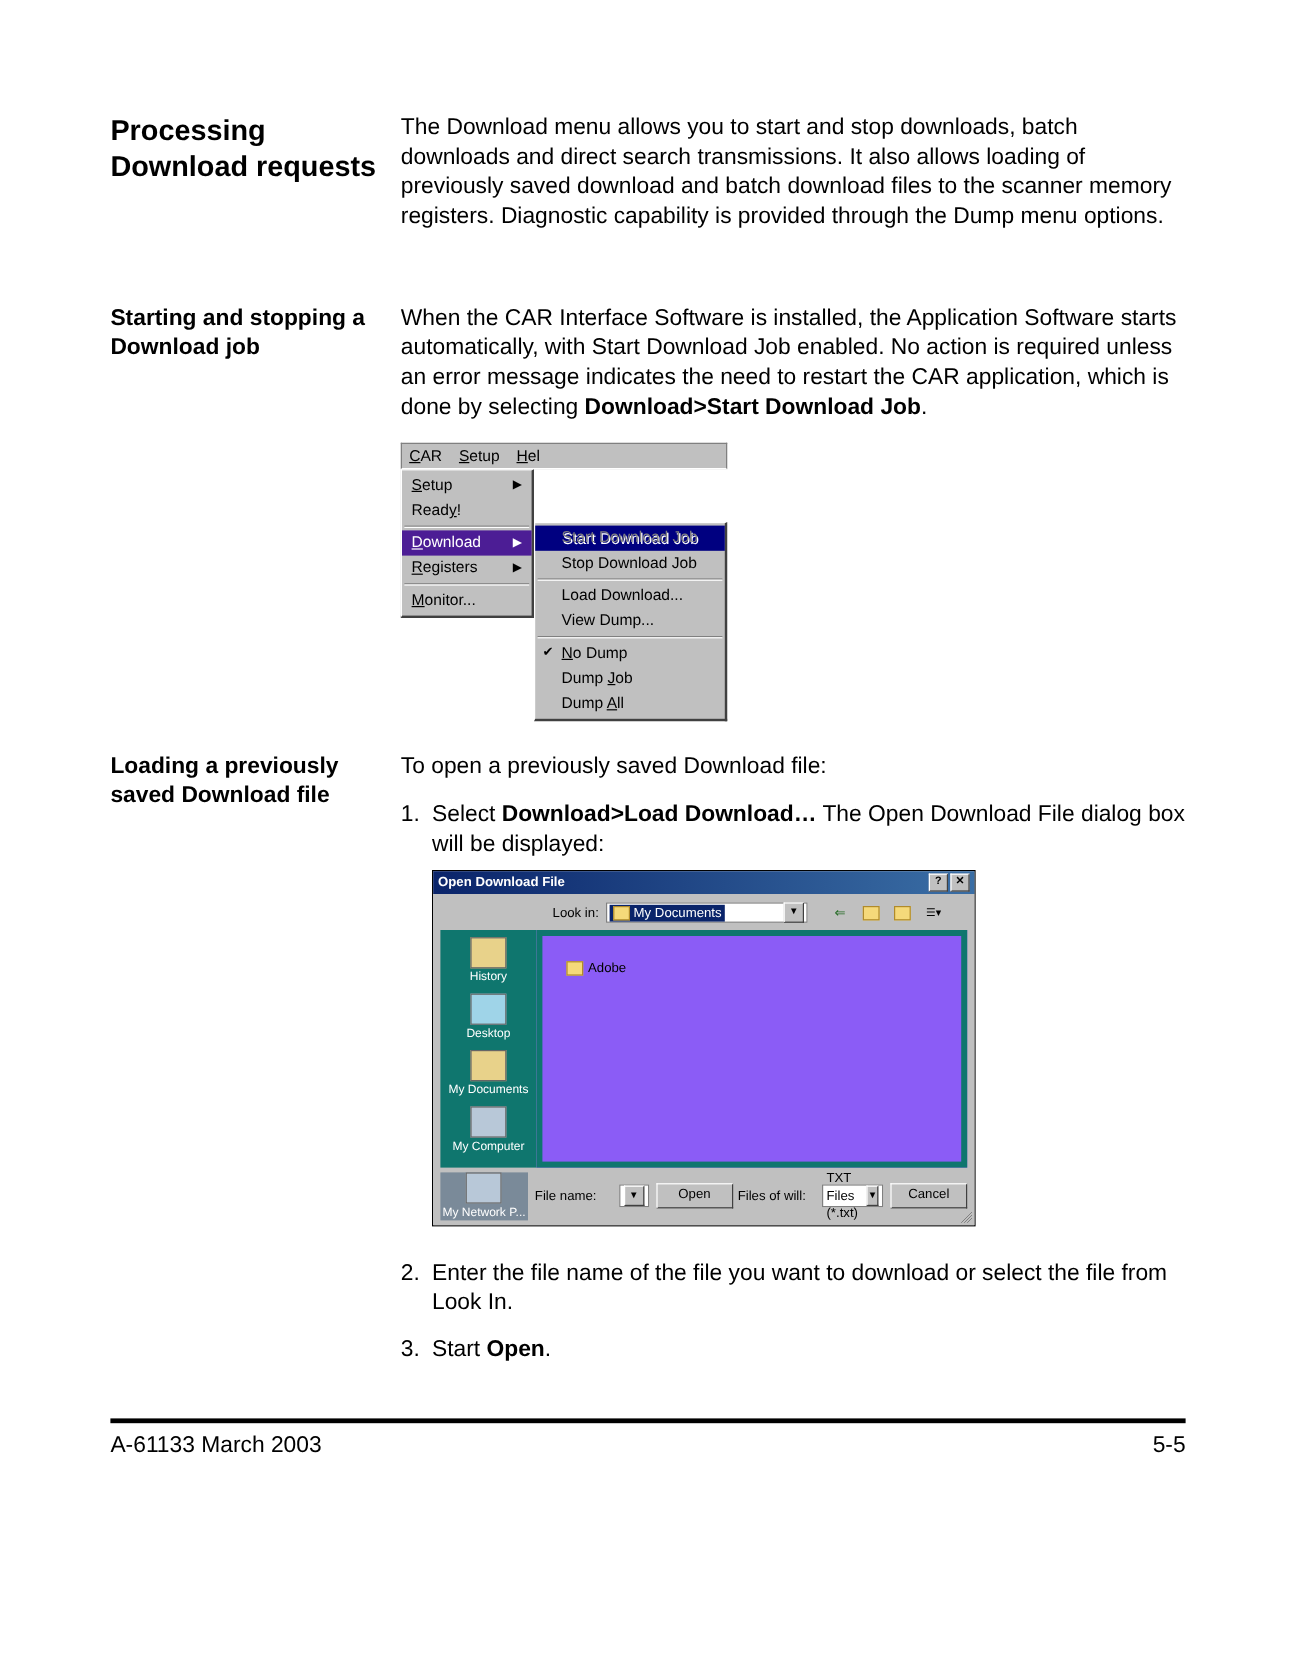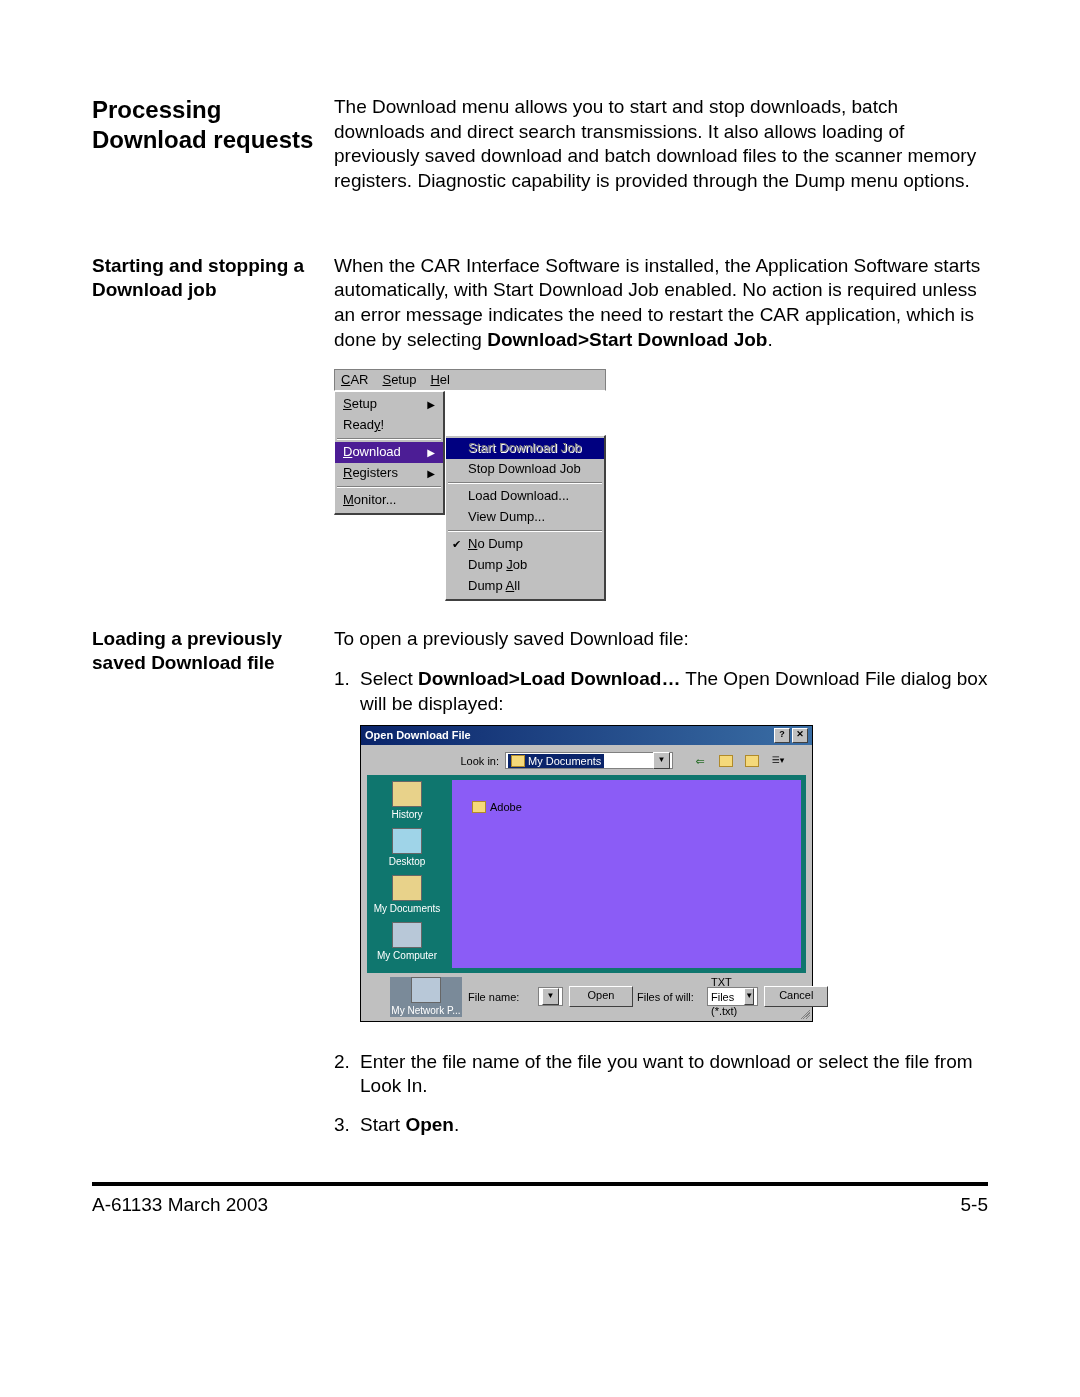--- a/index.html
+++ b/index.html
@@ -228,21 +228,21 @@
     font-size: 11px;
   }
   .bottom-rows {
     margin-top: 4px;
     display: flex;
     gap: 6px;
   }
   .bottom-labels {
     width: 80px;
     background: #7a8a99;
-    display:flex; align-items:center; justify-content:center;margin-left:23px;
+    display:flex; align-items:center; justify-content:center;
   }
   .bottom-labels .place { padding: 0; }
   .fields {
     flex: 1;
     display: flex;
     gap: 4px;
     padding: 2px 0;
   }
   .field-row { display: flex; align-items: center; gap: 6px; }
   .field-row label { width: 64px; }

